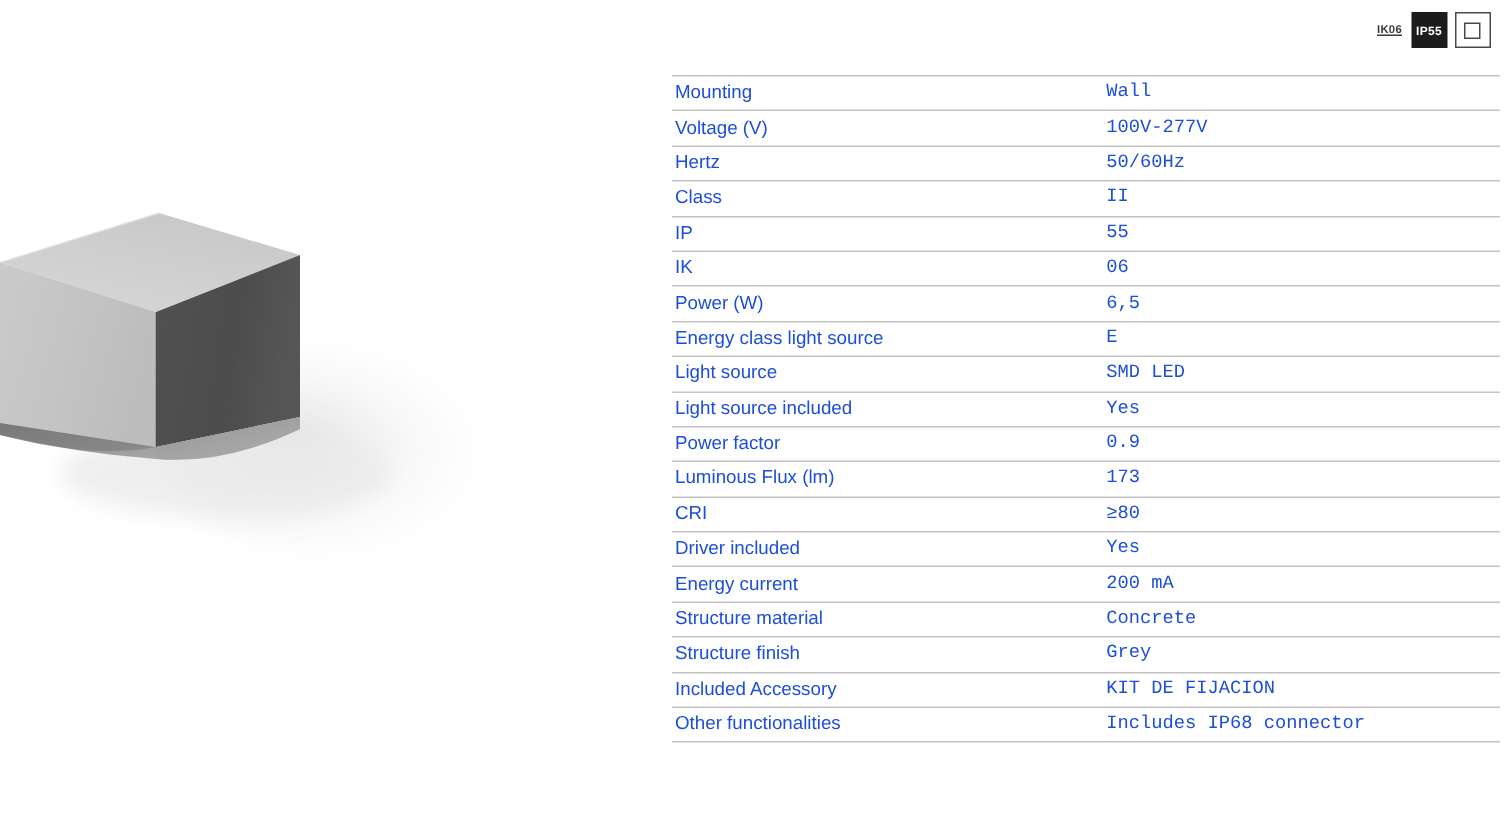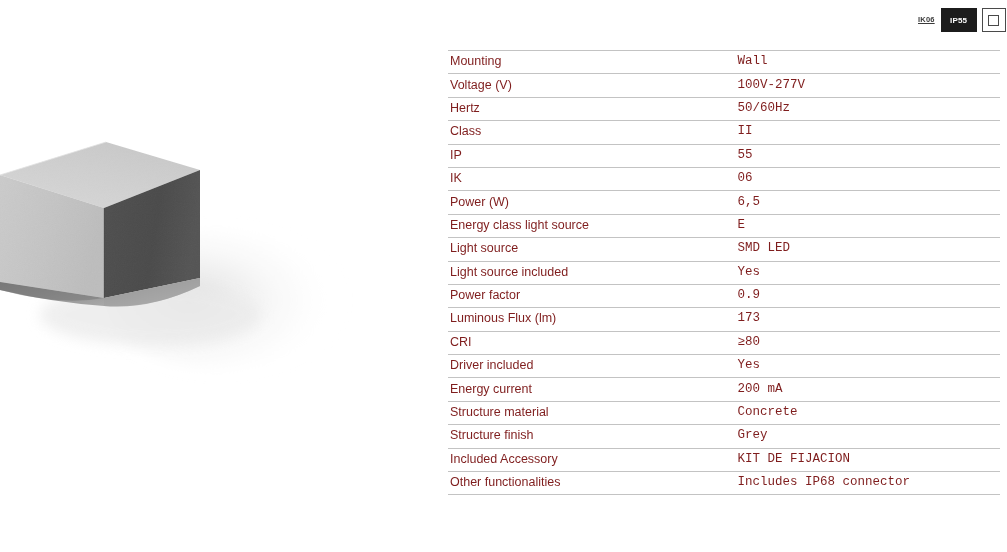--- a/index.html
+++ b/index.html
@@ -28,21 +28,21 @@
   .badge-text {
     font-size: 7.5px;
     font-weight: bold;
     color: #3b3b3b;
     letter-spacing: 0.2px;
     line-height: 1;
     padding-right: 1px;
     text-decoration: underline;
   }
   .badge-ip {
-    width: 36px;
+    width: 24px;
     height: 24px;
     background: #1c1c1c;
     color: #ffffff;
     font-size: 8px;
     font-weight: bold;
     display: flex;
     align-items: center;
     justify-content: center;
     letter-spacing: 0.2px;
   }
@@ -82,21 +82,21 @@
     top: 50px;
     width: 552px;
     border-collapse: collapse;
   }
   .spec-table tr {
     height: 23.4px;
   }
   .spec-table td {
     border-bottom: 1px solid #c3c3c3;
     font-size: 12.5px;
-    color: #7f1d1d;
+    color: #1d4ed8;
     padding: 0 0 2px 2px;
     vertical-align: middle;
     white-space: nowrap;
   }
   .spec-table td.label {
     width: 288px;
   }
   .spec-table td.value {
     width: 264px;
     padding-left: 2px;

